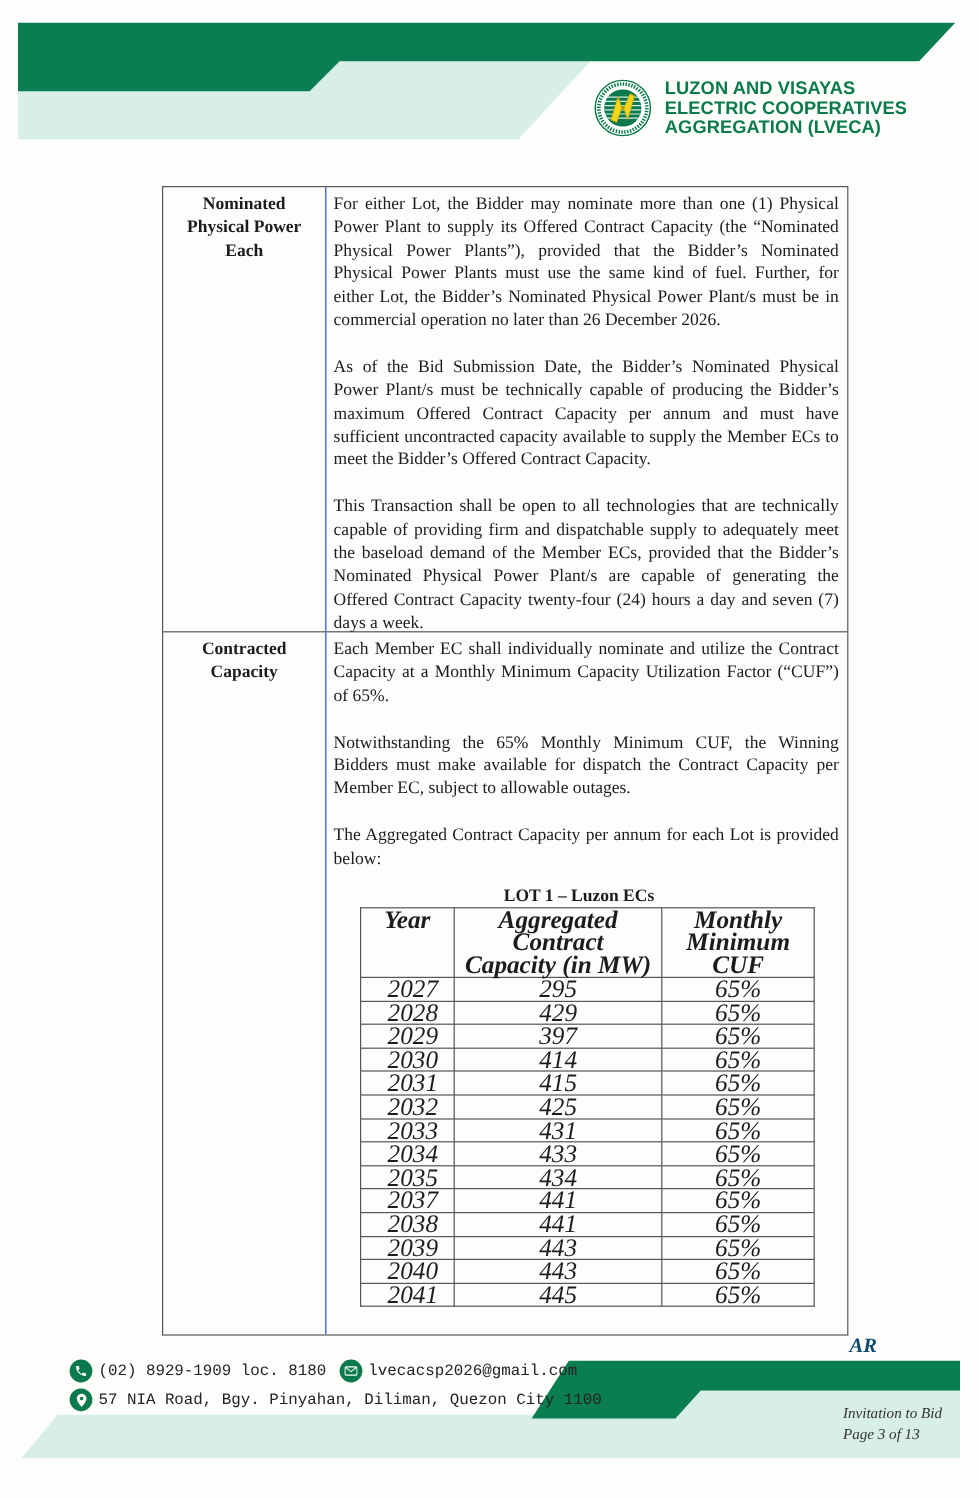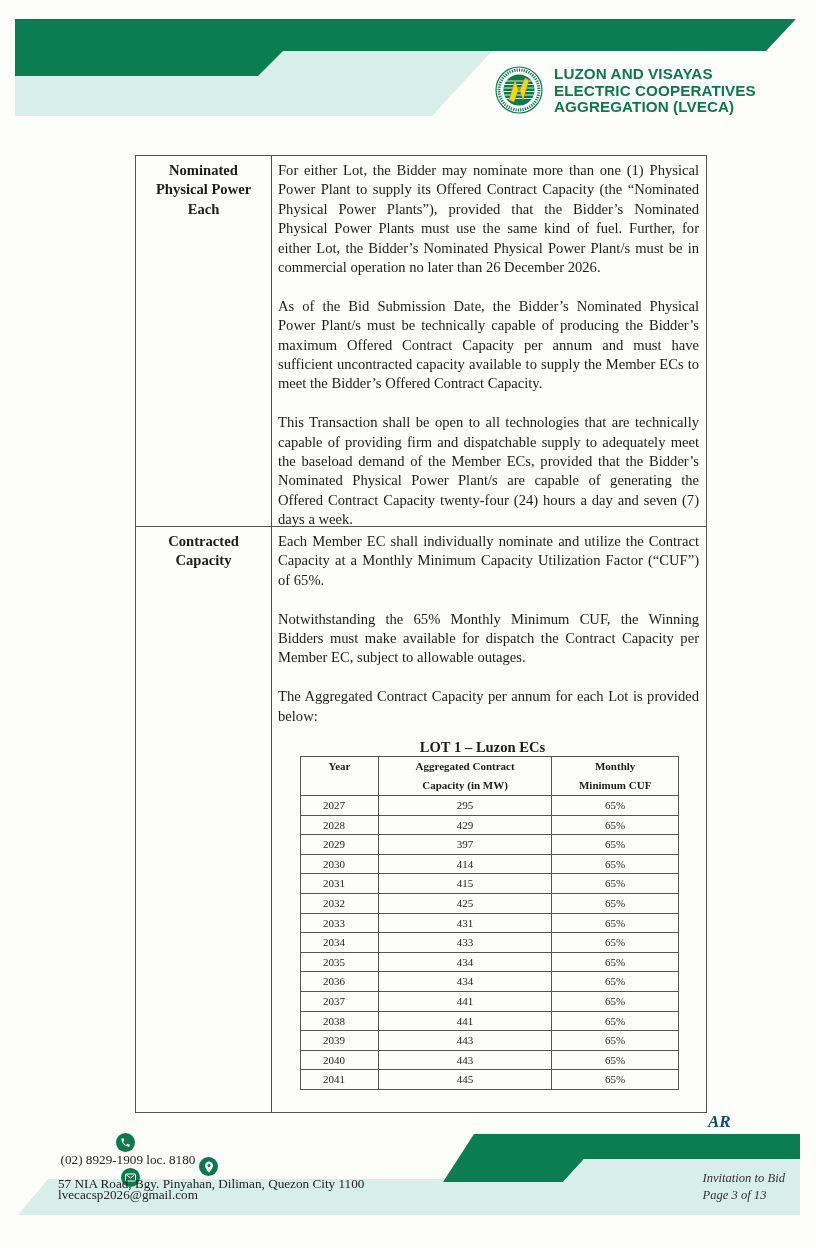--- a/index.html
+++ b/index.html
@@ -40,42 +40,43 @@
     font-size: 14.6px; line-height: 19.4px; text-align: justify;
   }
   .content-col p { margin: 0 0 19.4px 0; }
 
   .lot-title {
     text-align: center; font-weight: bold; font-size: 14.6px; line-height: 18px;
     margin-top: 6px; padding-right: 12px;
   }
   table.lot {
     border-collapse: collapse; margin-left: 22px; width: 379px;
-    font-size: 11px;
+    font-size: 21px;
+    font-style: italic;
   }
   table.lot th, table.lot td {
     border: 1px solid #555; text-align: center; padding: 0; line-height: 18.6px;
   }
   table.lot th { font-weight: bold; line-height: 19px; vertical-align: top; }
   table.lot td.year { text-align: left; padding-left: 22px; }
   table.lot col.c1 { width: 78px; }
   table.lot col.c2 { width: 174px; }
   table.lot col.c3 { width: 127px; }
 
   
   .initials {
     position: absolute; left: 708px; top: 1112px;
     color: #0c4a6e; font-style: italic; font-weight: bold; font-size: 17px;
     font-family: "Liberation Serif", serif;
   }
 
   
   .contact {
-    position: absolute; font-family: Liberation Serif, serif; font-size: 13.2px;
-    color: #222; white-space: nowrap; display: flex; align-items: center; flex-direction: column;
+    position: absolute; font-family: Liberation Mono, monospace; font-size: 13.2px;
+    color: #222; white-space: nowrap; display: flex; align-items: center;
   }
   .ico {
     width: 19px; height: 19px; border-radius: 50%; background: #0a7a4c;
     display: inline-flex; align-items: center; justify-content: center; margin-right: 5px;
   }
   .footer-doc {
     position: absolute; right: 31px; top: 1170px; text-align: left;
     font-style: italic; font-size: 12.6px; line-height: 17px; color: #333;
   }
 </style>
@@ -194,25 +195,20 @@
               <td class="year">2034</td>
               <td>433</td>
               <td>65%</td>
             </tr>
             <tr>
               <td class="year">2035</td>
               <td>434</td>
               <td>65%</td>
             </tr>
             <tr>
-              <td class="year">2036</td>
-              <td>434</td>
-              <td>65%</td>
-            </tr>
-            <tr>
               <td class="year">2037</td>
               <td>441</td>
               <td>65%</td>
             </tr>
             <tr>
               <td class="year">2038</td>
               <td>441</td>
               <td>65%</td>
             </tr>
             <tr>

